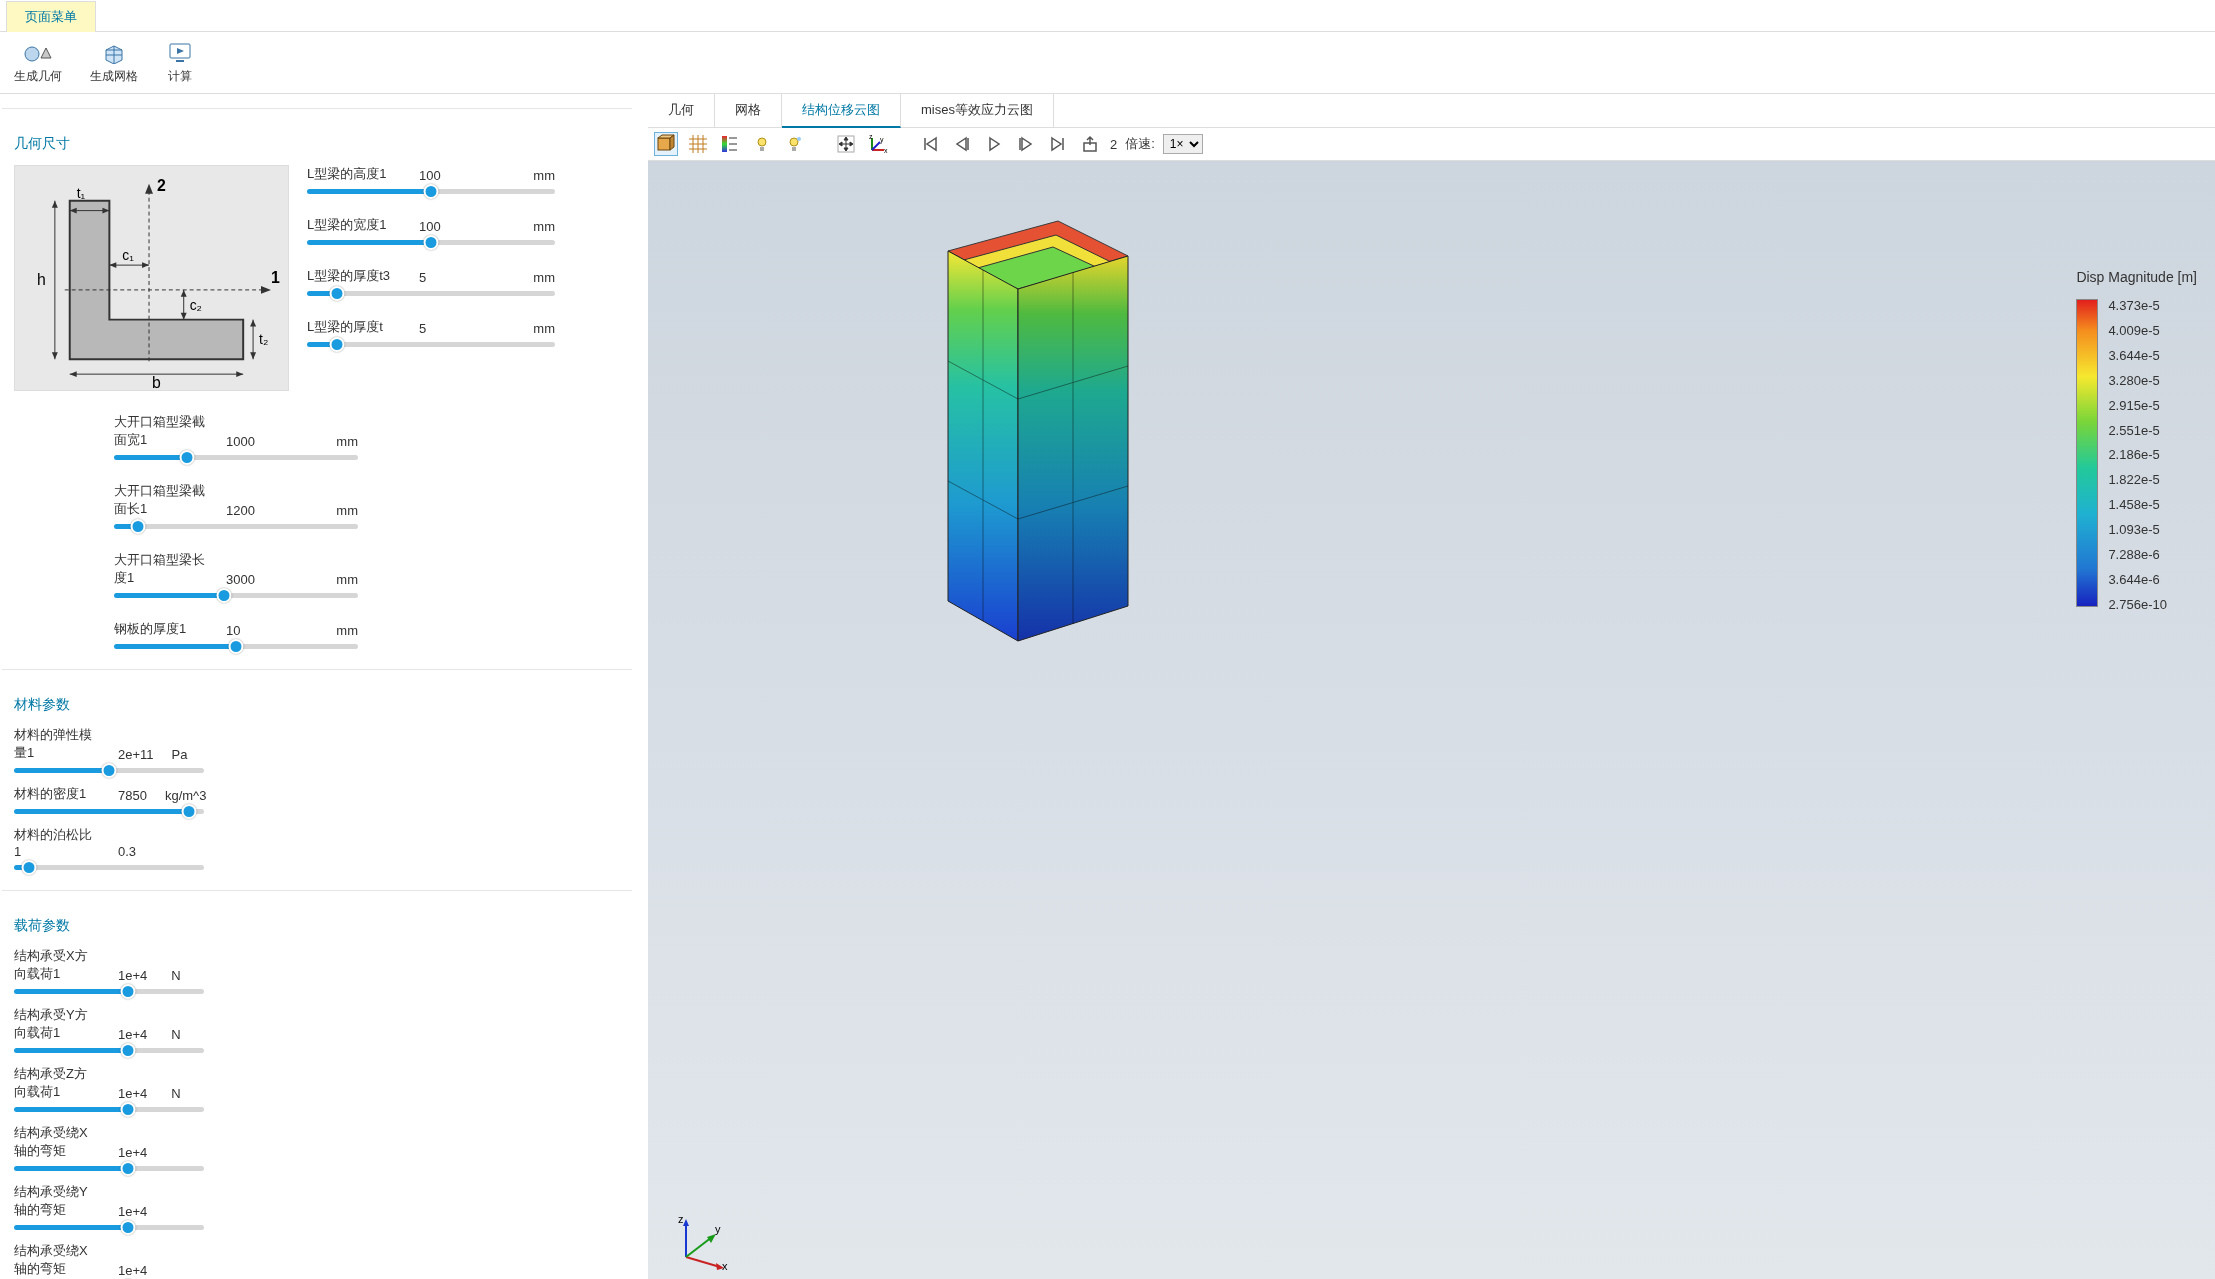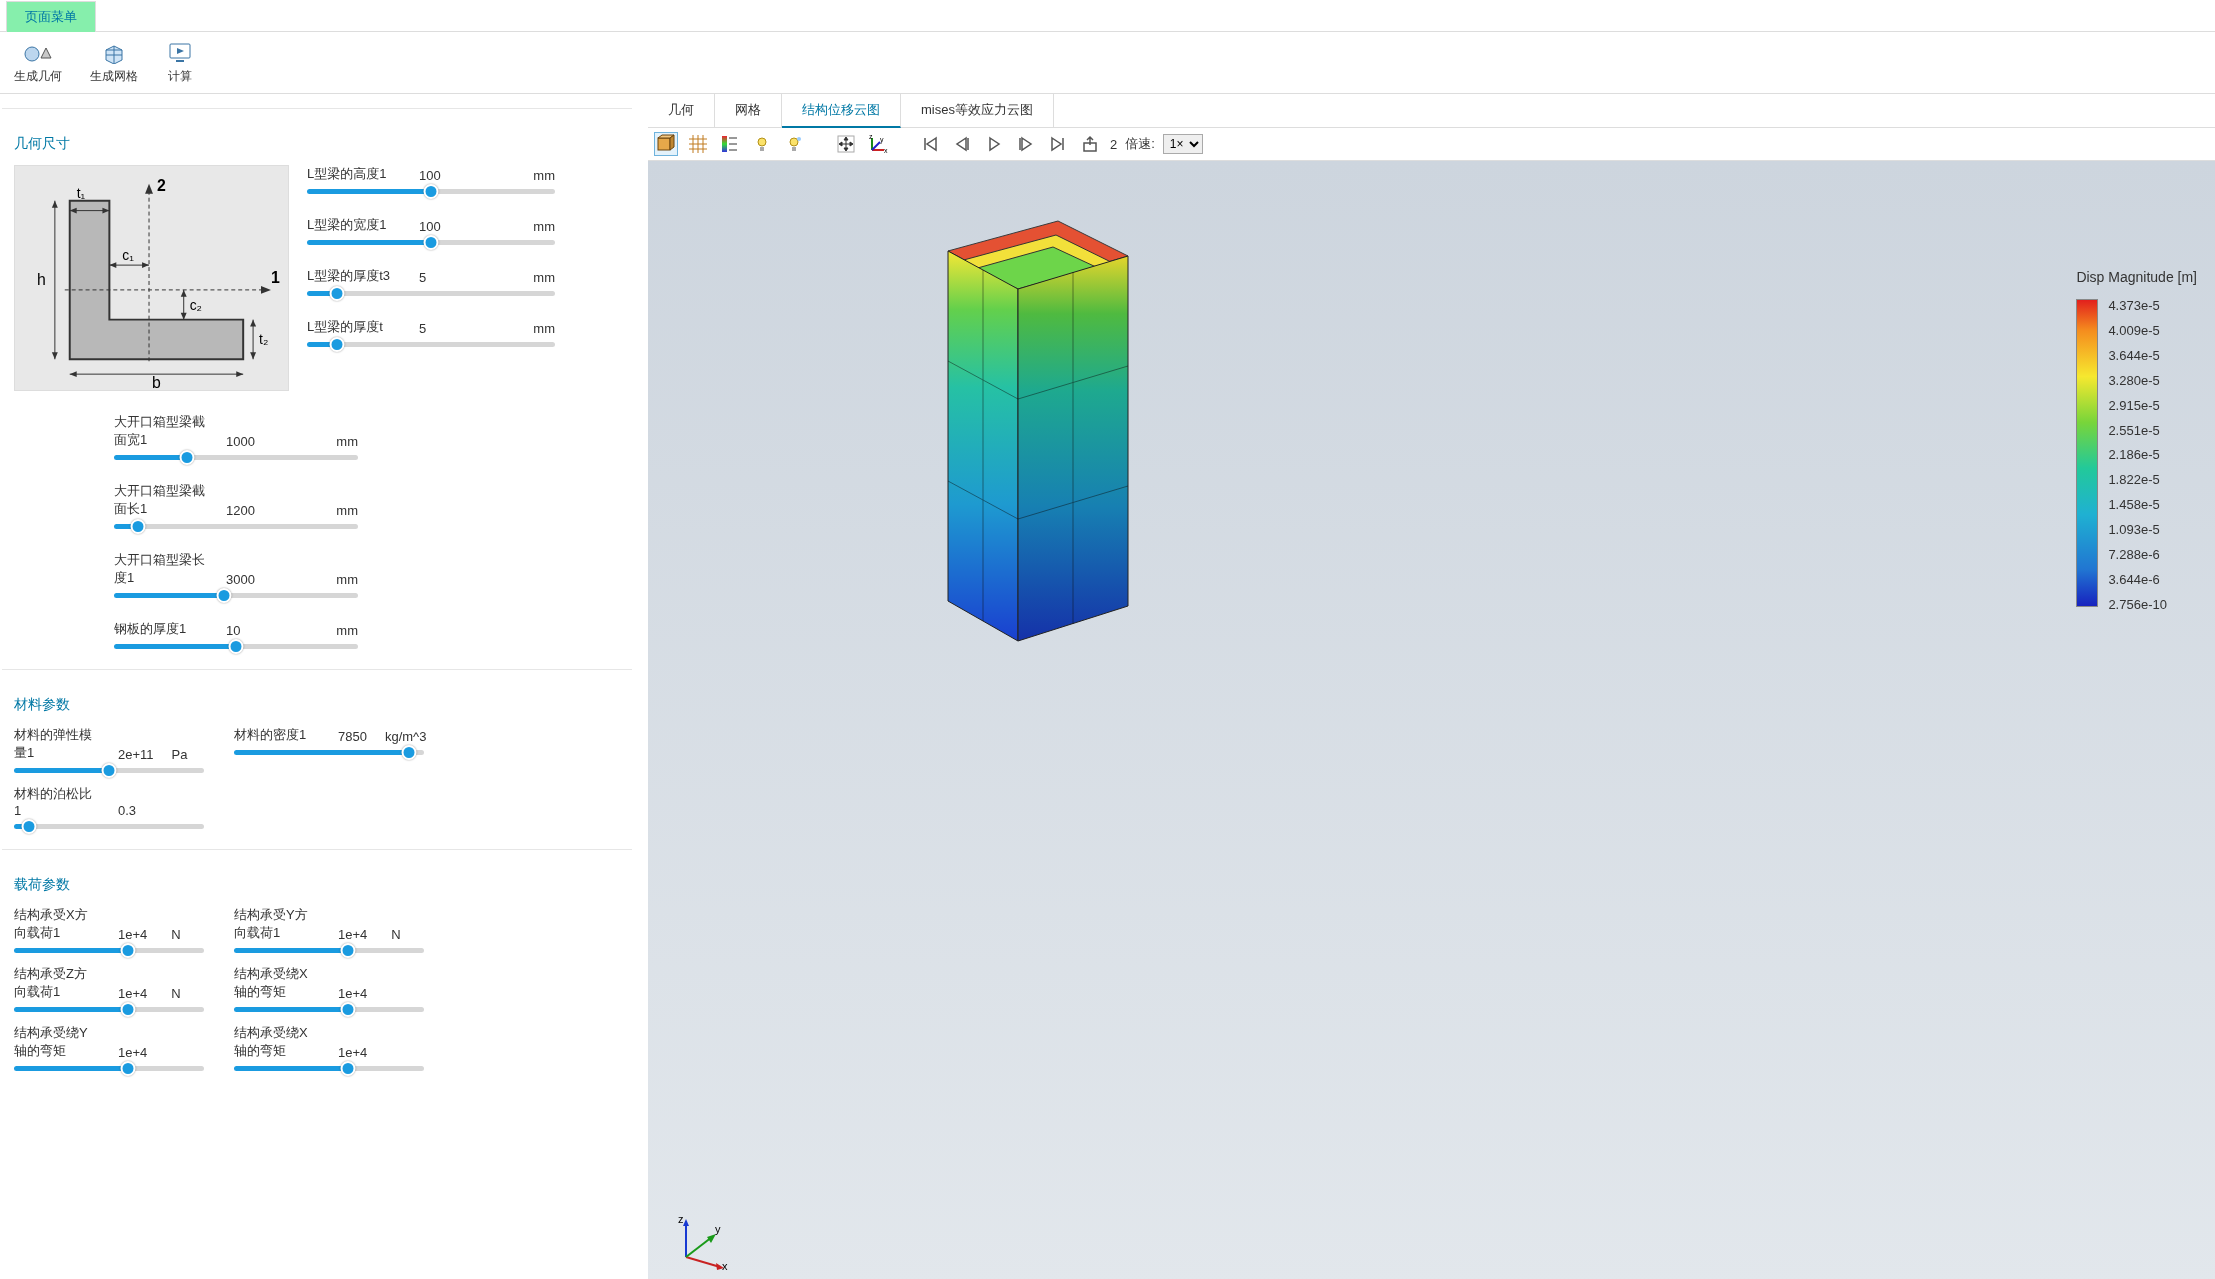--- a/index.html
+++ b/index.html
@@ -1,20 +1,20 @@
 <!DOCTYPE html>
 <html><head>
 <meta charset="utf-8">
 <style>
 * { margin: 0; padding: 0; box-sizing: border-box; font-family: "Microsoft YaHei", "Segoe UI", Arial, sans-serif; }
 body { background: #fff; color: #333; font-size: 13px; overflow: hidden; }
 
 
 .top-menu { border-bottom: 1px solid #ddd; padding: 0 6px; }
-.top-menu .menu-item { display: inline-block; padding: 6px 18px; border: 1px solid #ddd; border-bottom: 0; color: #0078a5; background: #86efac; position: relative; top: 1px; }
+.top-menu .menu-item { display: inline-block; padding: 6px 18px; border: 1px solid #ddd; border-bottom: 0; color: #0078a5; background: #fef9c3; position: relative; top: 1px; }
 
 
 .toolbar { display: flex; gap: 28px; padding: 6px 14px 8px; border-bottom: 1px solid #ddd; }
 .tool-item { text-align: center; cursor: pointer; }
 .tool-icon { height: 28px; display: flex; align-items: center; justify-content: center; margin-bottom: 2px; }
 .tool-label { font-size: 12px; color: #333; }
 
 
 .main-layout { display: flex; height: calc(100vh - 88px); }
 .left { width: 640px; overflow-y: auto; padding: 4px 8px 8px 2px; }
@@ -33,21 +33,21 @@
 .param-col { flex: 1; min-width: 250px; display: flex; flex-direction: column; gap: 22px; }
 .param-row { display: flex; align-items: flex-end; gap: 18px; }
 .param-label { min-width: 92px; font-size: 13px; }
 .param-value { width: 112px; font-size: 13px; padding-left: 2px; }
 .param-unit { width: 48px; text-align: right; font-size: 13px; }
 .slider-fill { position: relative; width: 100%; height: 5px; border-radius: 3px; background: linear-gradient(to right, #1a9be0 var(--p,50%), #d6d6d6 var(--p,50%)); margin-top: 6px; }
 .slider-fill .knob { position: absolute; top: -5px; left: var(--p,50%); transform: translateX(-50%); width: 15px; height: 15px; border-radius: 50%; background: #1a9be0; border: 2px solid #fff; box-shadow: 0 0 2px rgba(0,0,0,.4); cursor: pointer; }
 
 .param-block { display: flex; flex-direction: column; width: 248px; }
 .param-block-wide { width: 248px; }
-.inline-params { display: flex; flex-wrap: wrap; gap: 12px 30px; }
+.inline-params { display: flex; flex-wrap: wrap; gap: 12px 30px; flex-direction: column; }
 .inline-params .param-block { width: 190px; }
 .inline-params .param-row { flex-wrap: nowrap; }
 .inline-params .param-label { min-width: 84px; }
 .inline-params .param-value { width: 62px; }
 .inline-params .param-unit { width: 56px; text-align: left; }
 
 
 .geom-bottom { display: flex; gap: 22px; flex-wrap: wrap; margin-top: 22px; padding-left: 100px; flex-direction: column; }
 .geom-bottom .param-block { width: 244px; }
 

